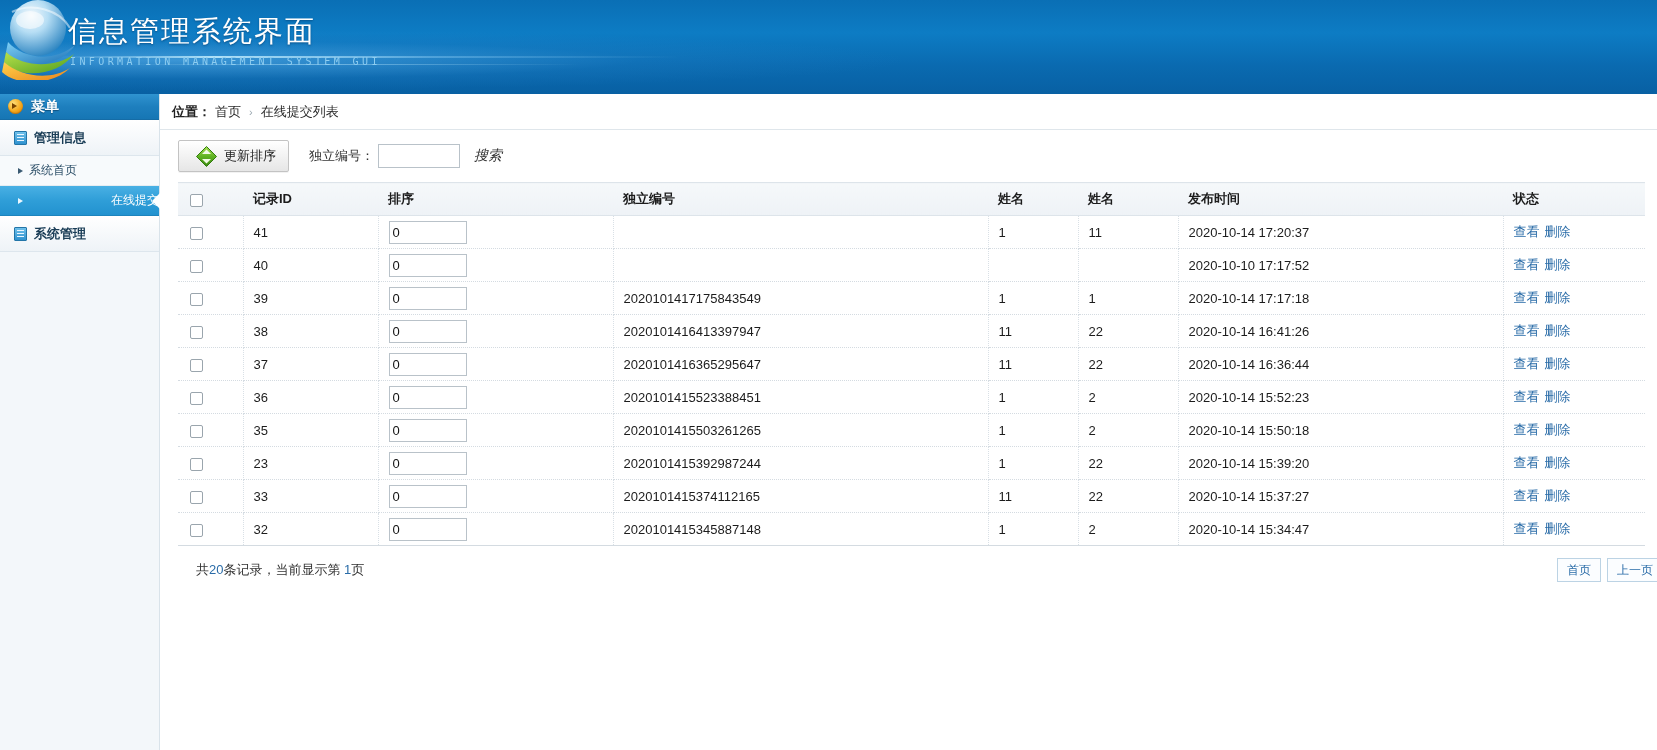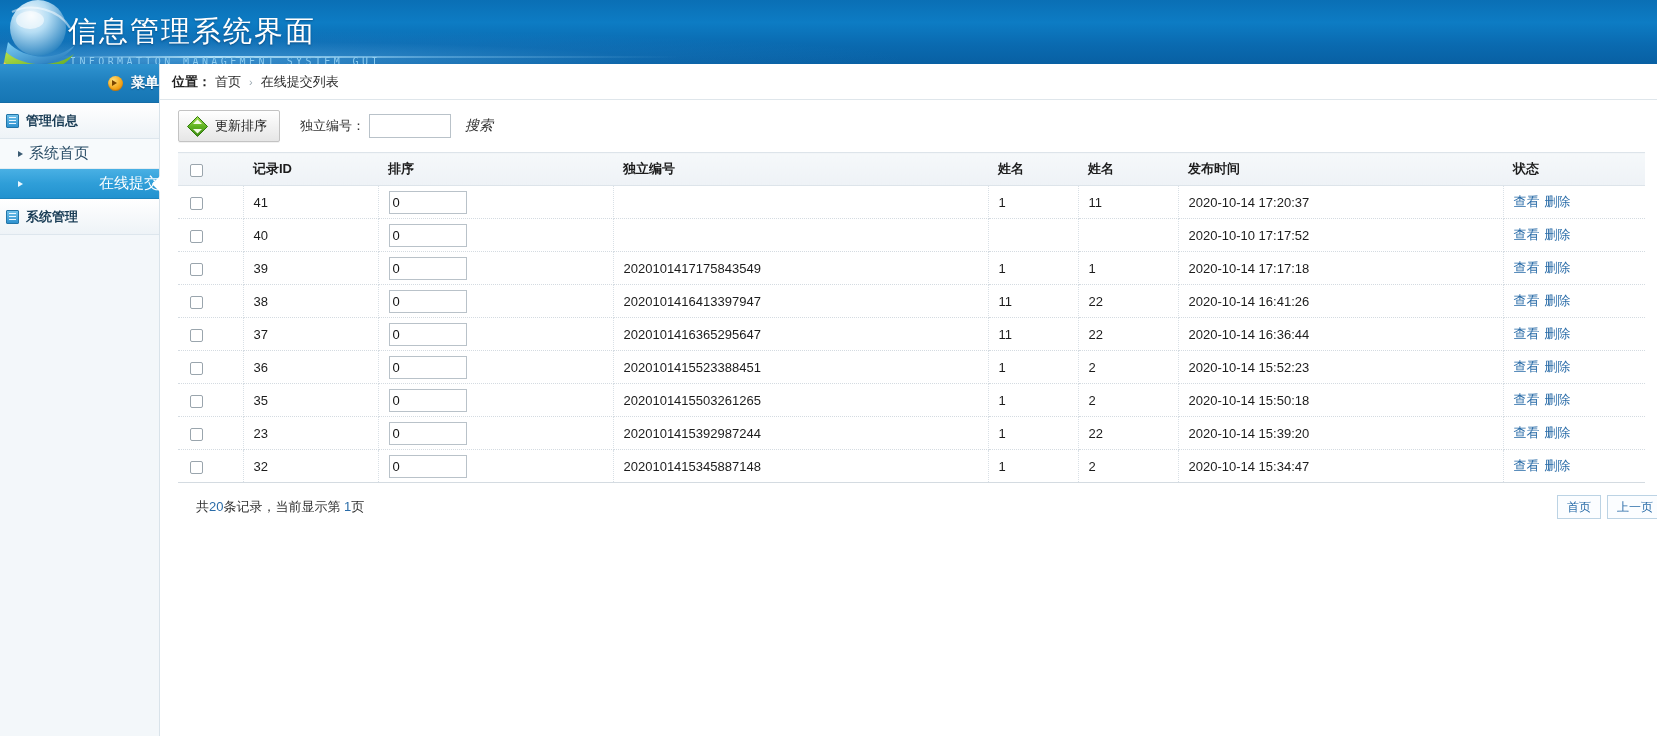--- a/index.html
+++ b/index.html
@@ -7,21 +7,21 @@
     width: 1657px; height: 750px;
     font-family: "Liberation Sans", "DejaVu Sans", sans-serif;
     font-size: 13px;
     background: #ffffff;
     overflow: hidden;
   }
 
   
   .header {
     position: relative;
-    height: 64px;
+    height: 94px;
     background: linear-gradient(180deg, #0a6fb5 0%, #0d7cc4 35%, #0a6ab0 70%, #0860a3 100%);
     overflow: hidden;
   }
   .header-glow {
     position: absolute; left: 0; top: 30px; width: 900px; height: 60px;
     background: radial-gradient(ellipse at 20% 50%, rgba(120,200,255,.45) 0%, rgba(60,150,220,.12) 45%, rgba(0,0,0,0) 72%);
     pointer-events: none;
   }
   .header-streak {
     position: absolute; left: 60px; top: 56px; width: 620px; height: 2px;
@@ -52,61 +52,60 @@
   .body-wrap { display: flex; height: 672px; }
 
   
   .sidebar {
     width: 160px; flex: 0 0 160px;
     background: #f3f7fa;
     border-right: 1px solid #d9e3ea;
     position: relative;
   }
   .menu-head {
-    height: 39px;
+    height: 26px;
     background: linear-gradient(180deg, #2f93d0 0%, #1e7fbe 50%, #1676b4 100%);
     color: #fff; font-size: 14px; font-weight: bold;
-    display: flex; align-items: center; 
+    display: flex; align-items: center; padding-left: 8px;
     border-bottom: 1px solid #156ca6;
-    justify-content: flex-end;
   }
   .menu-head .bullet {
     width: 15px; height: 15px; border-radius: 50%;
     background: radial-gradient(circle at 35% 30%, #ffe07a 0%, #f5a81c 55%, #d97d06 100%);
     margin-right: 8px; flex: 0 0 15px;
     box-shadow: inset 0 -1px 1px rgba(120,60,0,.4);
     position: relative;
   }
   .menu-head .bullet::after {
     content: ""; position: absolute; left: 4px; top: 4px;
     border-left: 5px solid #7a4400; border-top: 3.5px solid transparent; border-bottom: 3.5px solid transparent;
   }
   .menu-head .mh-label { text-shadow: 0 1px 1px rgba(0,40,70,.5); }
 
   .group-head {
     height: 36px; display: flex; align-items: center;
-    padding-left: 6px;
+    padding-left: 14px;
     background: linear-gradient(180deg, #ffffff 0%, #eef3f7 100%);
     border-bottom: 1px solid #dde6ed;
     font-size: 13px; font-weight: bold; color: #1a3d56;
   }
   .group-head .gicon {
     width: 13px; height: 14px; margin-right: 7px; flex: 0 0 13px;
     background: linear-gradient(180deg,#6fc0ea,#2f92cf);
     border: 1px solid #2275a8; border-radius: 1px;
     position: relative;
   }
   .group-head .gicon::before {
     content:""; position:absolute; left:2px; top:2px; right:2px; height:1.5px; background:#eaf6ff;
     box-shadow: 0 3px 0 #eaf6ff, 0 6px 0 #eaf6ff;
   }
 
   .sub-item {
     height: 30px; display: flex; align-items: center;
-    padding-left: 18px; font-size: 15px; color: #2a4d66;
+    padding-left: 18px; font-size: 12px; color: #2a4d66;
     border-bottom: 1px solid #e6edf2;
     background: #f7fafc;
     position: relative; cursor: pointer;
   }
   .sub-item .caret {
     width: 0; height: 0; margin-right: 6px;
     border-left: 5px solid #3a5a72; border-top: 3.5px solid transparent; border-bottom: 3.5px solid transparent;
   }
   .sub-item.active {
     background: linear-gradient(180deg, #49b0e4 0%, #2f9ed8 50%, #2292cf 100%);
@@ -135,21 +134,21 @@
   .breadcrumb .bc-sep { color: #9aa7b0; margin: 0 8px; font-size: 11px; }
   .breadcrumb .bc-cur { color: #2b2b2b; }
 
   .toolbar {
     height: 52px; display: flex; align-items: center;
     padding-left: 18px; gap: 0px;
     background: #ffffff;
   }
   .btn-sort {
     display: flex; align-items: center; gap: 7px;
-    height: 32px; padding: 0 12px 0 8px;
+    height: 32px; padding: 0 12px 0 17px;
     background: linear-gradient(180deg, #ffffff 0%, #f2f2f2 52%, #e6e6e6 100%);
     border: 1px solid #c3c3c3; border-radius: 2px;
     font-size: 13px; color: #222; cursor: pointer;
     box-shadow: 0 1px 0 rgba(0,0,0,.05);
   }
   .diamond-icon {
     width: 21px; height: 21px; position: relative; flex: 0 0 21px;
   }
   .tb-label { font-size: 13px; color: #333; margin-left: 20px; }
   .tb-input {
@@ -421,20 +420,30 @@
               <td>23</td>
               <td><input class="sort-input" type="text" value="0" style=""></td>
               <td>2020101415392987244</td>
               <td>1</td>
               <td>22</td>
               <td>2020-10-14 15:39:20</td>
               <td class="c-last"><span class="act">查看</span><span class="act">删除</span></td>
             </tr>
             <tr>
               <td class="c-chk"><span class="chk"></span></td>
+              <td>33</td>
+              <td><input class="sort-input" type="text" value="0" style=""></td>
+              <td>2020101415374112165</td>
+              <td>11</td>
+              <td>22</td>
+              <td>2020-10-14 15:37:27</td>
+              <td class="c-last"><span class="act">查看</span><span class="act">删除</span></td>
+            </tr>
+            <tr>
+              <td class="c-chk"><span class="chk"></span></td>
               <td>32</td>
               <td><input class="sort-input" type="text" value="0" style=""></td>
               <td>2020101415345887148</td>
               <td>1</td>
               <td>2</td>
               <td>2020-10-14 15:34:47</td>
               <td class="c-last"><span class="act">查看</span><span class="act">删除</span></td>
             </tr>
           </tbody>
       </table>

